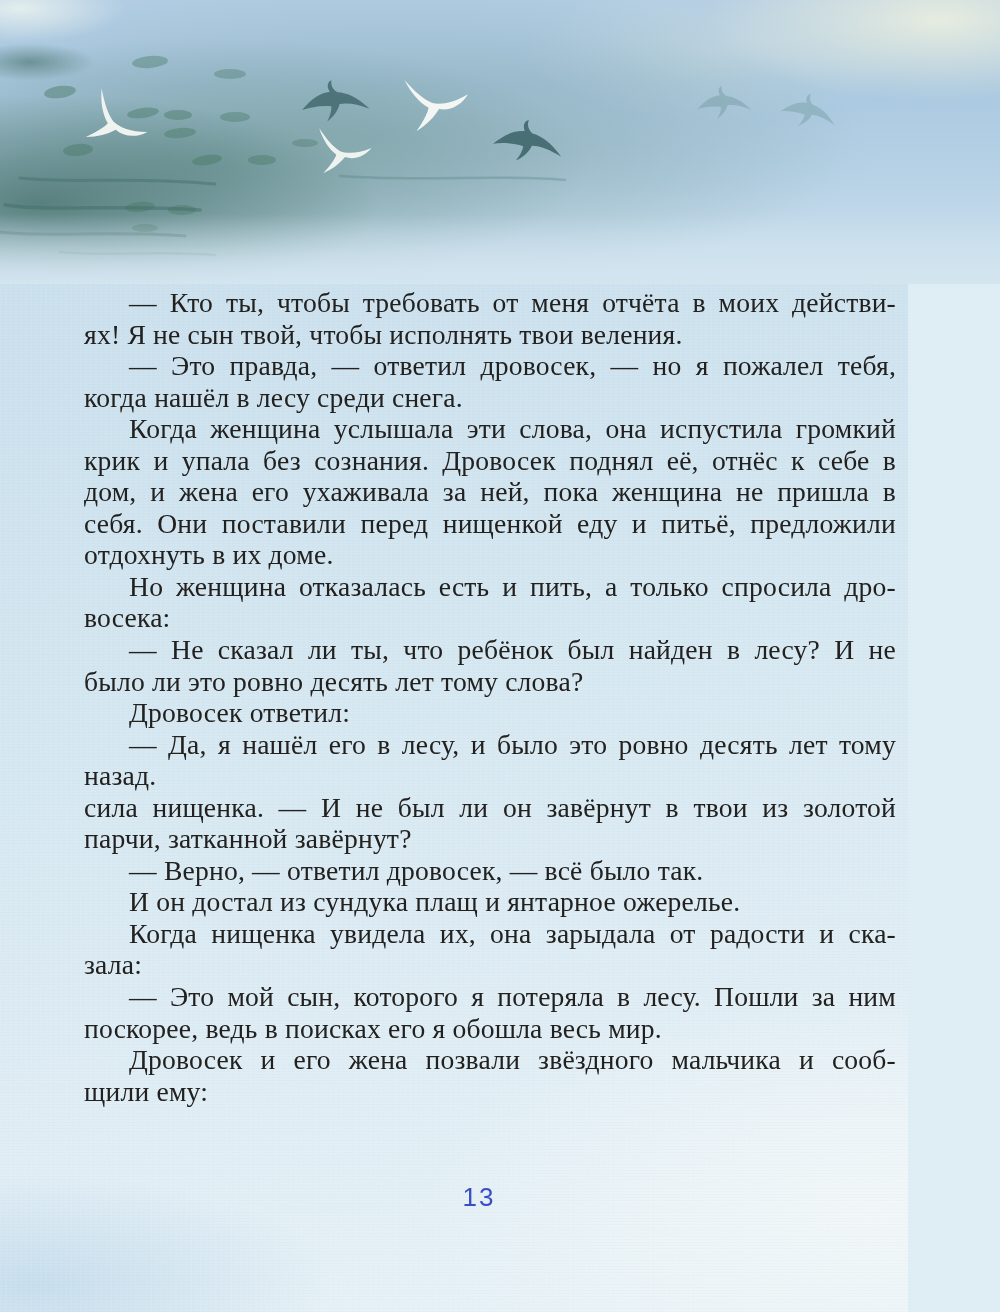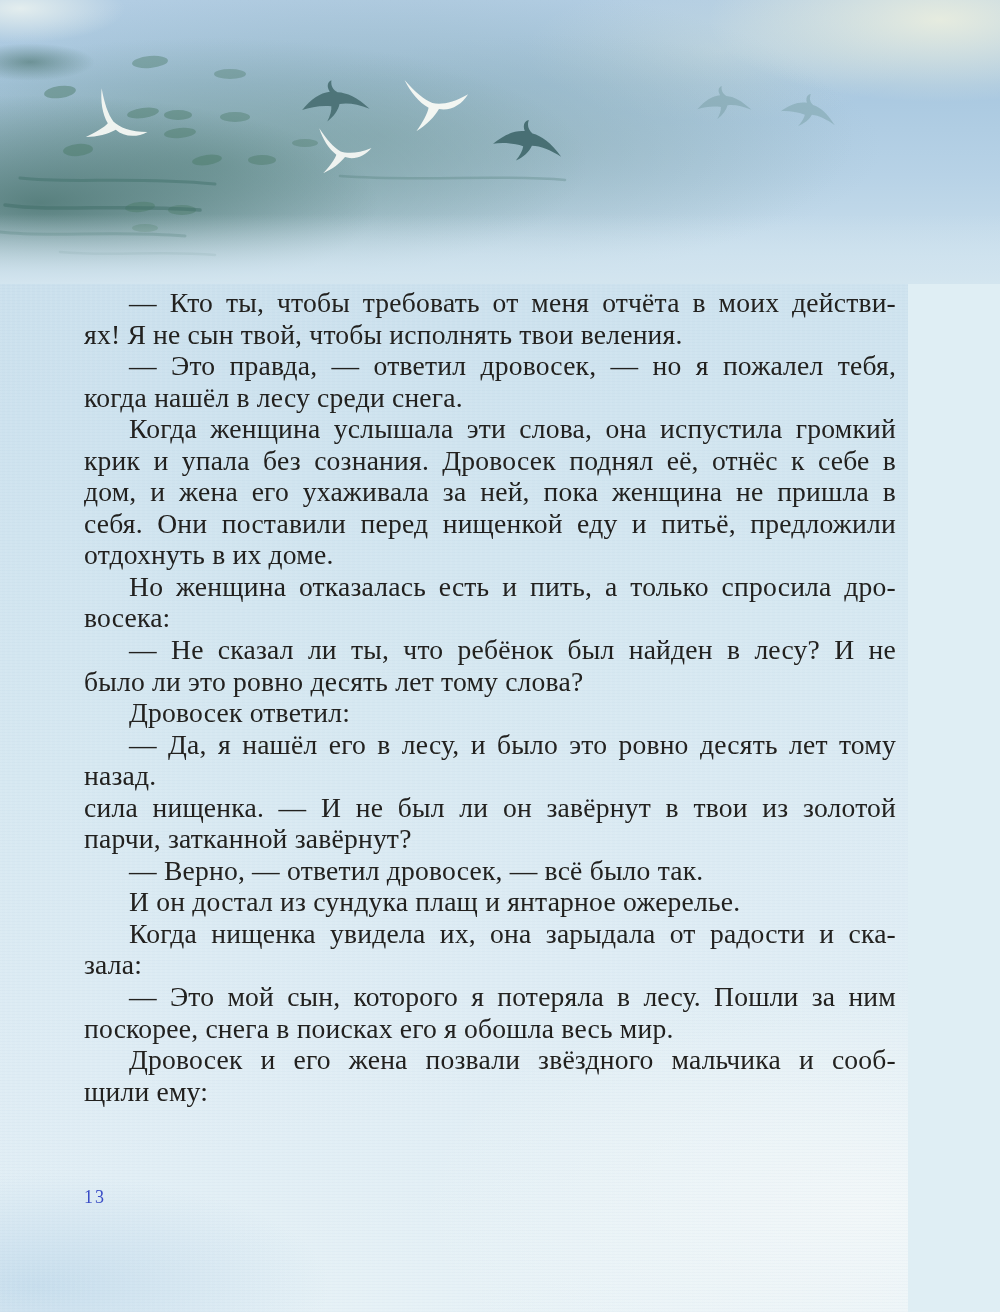--- a/index.html
+++ b/index.html
@@ -42,22 +42,22 @@
     position:absolute;left:84px;top:287px;width:812px;
     font-size:27.6px;line-height:31.55px;color:#22211f;
     letter-spacing:.2px;
   }
   .line{text-align:justify;text-align-last:justify;white-space:normal;}
   .line.last{text-align-last:left;}
   .line.indent{text-indent:45px;}
   
   .folio{
     position:absolute;left:84px;top:1182px;width:790px;
-    font-size:18px;line-height:30px;
-    color:#3a4dc6;font-family:Liberation Serif, serif;
+    text-align:center;font-size:26px;line-height:30px;
+    color:#3a4dc6;font-family:Liberation Sans, sans-serif;
     letter-spacing:2px;
   }
 </style>
 </head>
 <body>
 
 <div class="page">
 
   <div class="illustration">
     <svg width="1000" height="282" viewBox="0 0 1000 282">
@@ -118,20 +118,20 @@
       <div class="line indent last">Дровосек ответил:</div>
       <div class="line indent">— Да, я нашёл его в лесу, и было это ровно десять лет тому</div>
       <div class="line last">назад.</div>
       <div class="line">сила нищенка. — И не был ли он завёрнут в твои из золотой</div>
       <div class="line last">парчи, затканной завёрнут?</div>
       <div class="line indent last">— Верно, — ответил дровосек, — всё было так.</div>
       <div class="line indent last">И он достал из сундука плащ и янтарное ожерелье.</div>
       <div class="line indent">Когда нищенка увидела их, она зарыдала от радости и ска-</div>
       <div class="line last">зала:</div>
       <div class="line indent">— Это мой сын, которого я потеряла в лесу. Пошли за ним</div>
-      <div class="line last">поскорее, снега в поисках его я обошла весь мир.</div>
+      <div class="line last">поскорее, ведь в поисках его я обошла весь мир.</div>
       <div class="line indent">Дровосек и его жена позвали звёздного мальчика и сооб-</div>
       <div class="line last">щили ему:</div>
     </div>
 
   <div class="folio">13</div>
 
 </div>
 
 </body></html>

